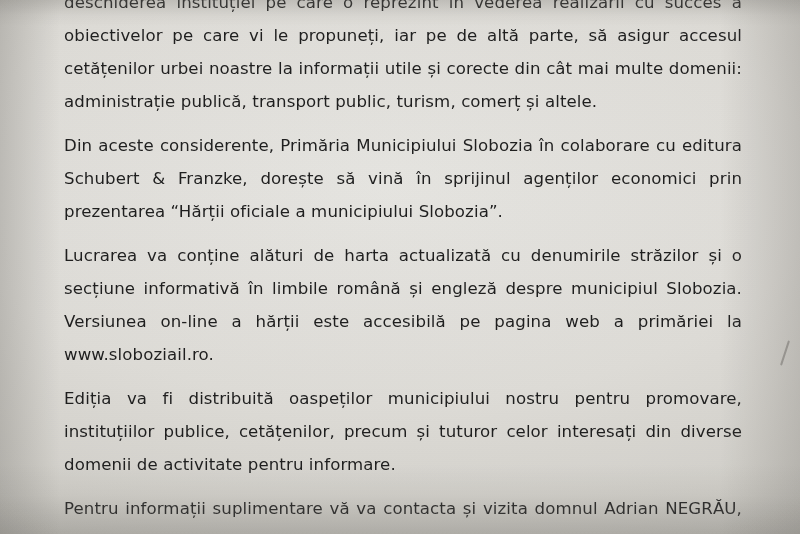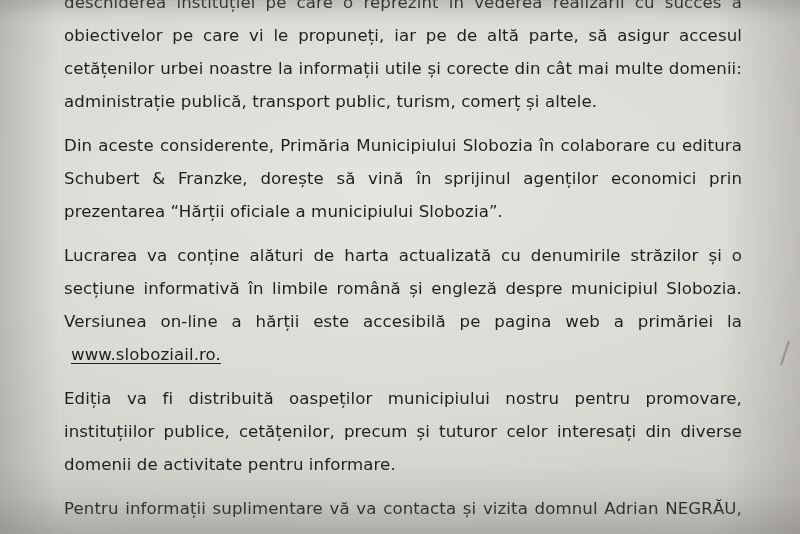--- a/index.html
+++ b/index.html
@@ -70,23 +70,21 @@
     margin: 0 0 11px 0;
     text-align: justify;
     text-justify: inter-word;
   }
   .para.clipped-top {
     margin-top: -14px;
   }
   .para:last-child { margin-bottom: 0; }
 
   .link {
-    text-decoration: underline;
     text-underline-offset: 3px;
-    margin-left: 7px;
   }
 
   
   .redaction {
     display: inline-block;
     vertical-align: middle;
     width: 188px;
     height: 17px;
     margin: 0 2px -3px 2px;
     background:

